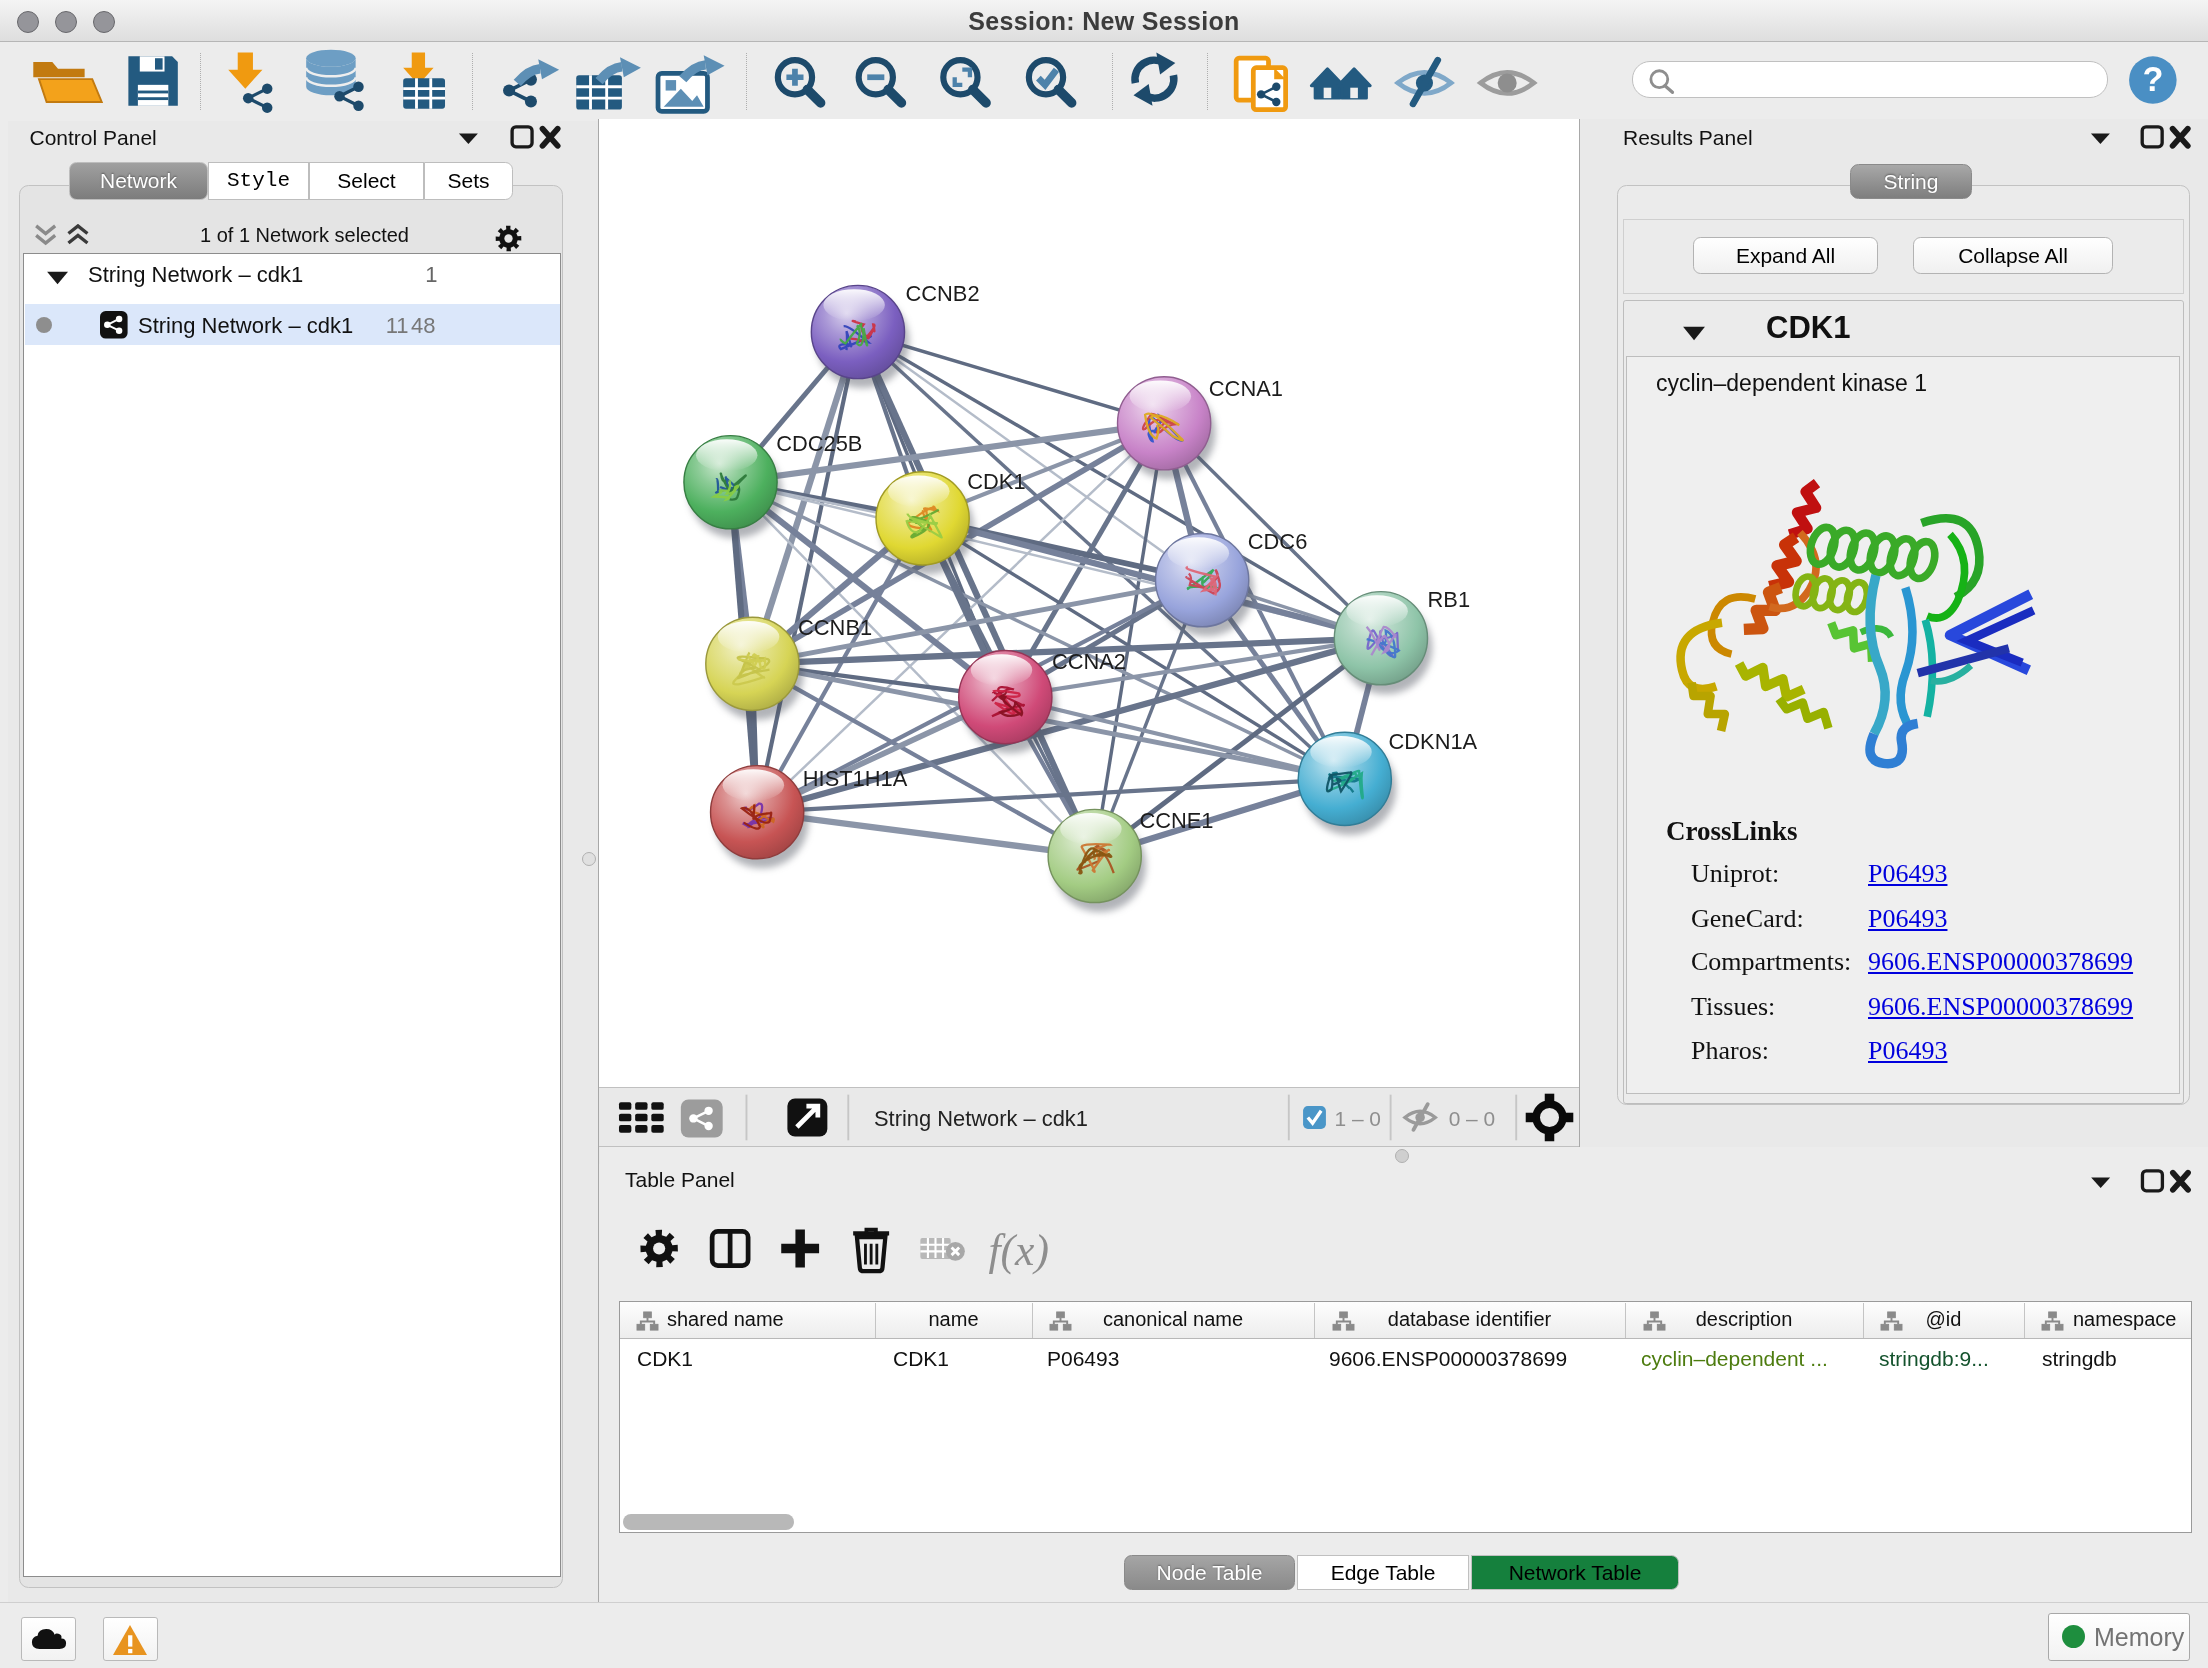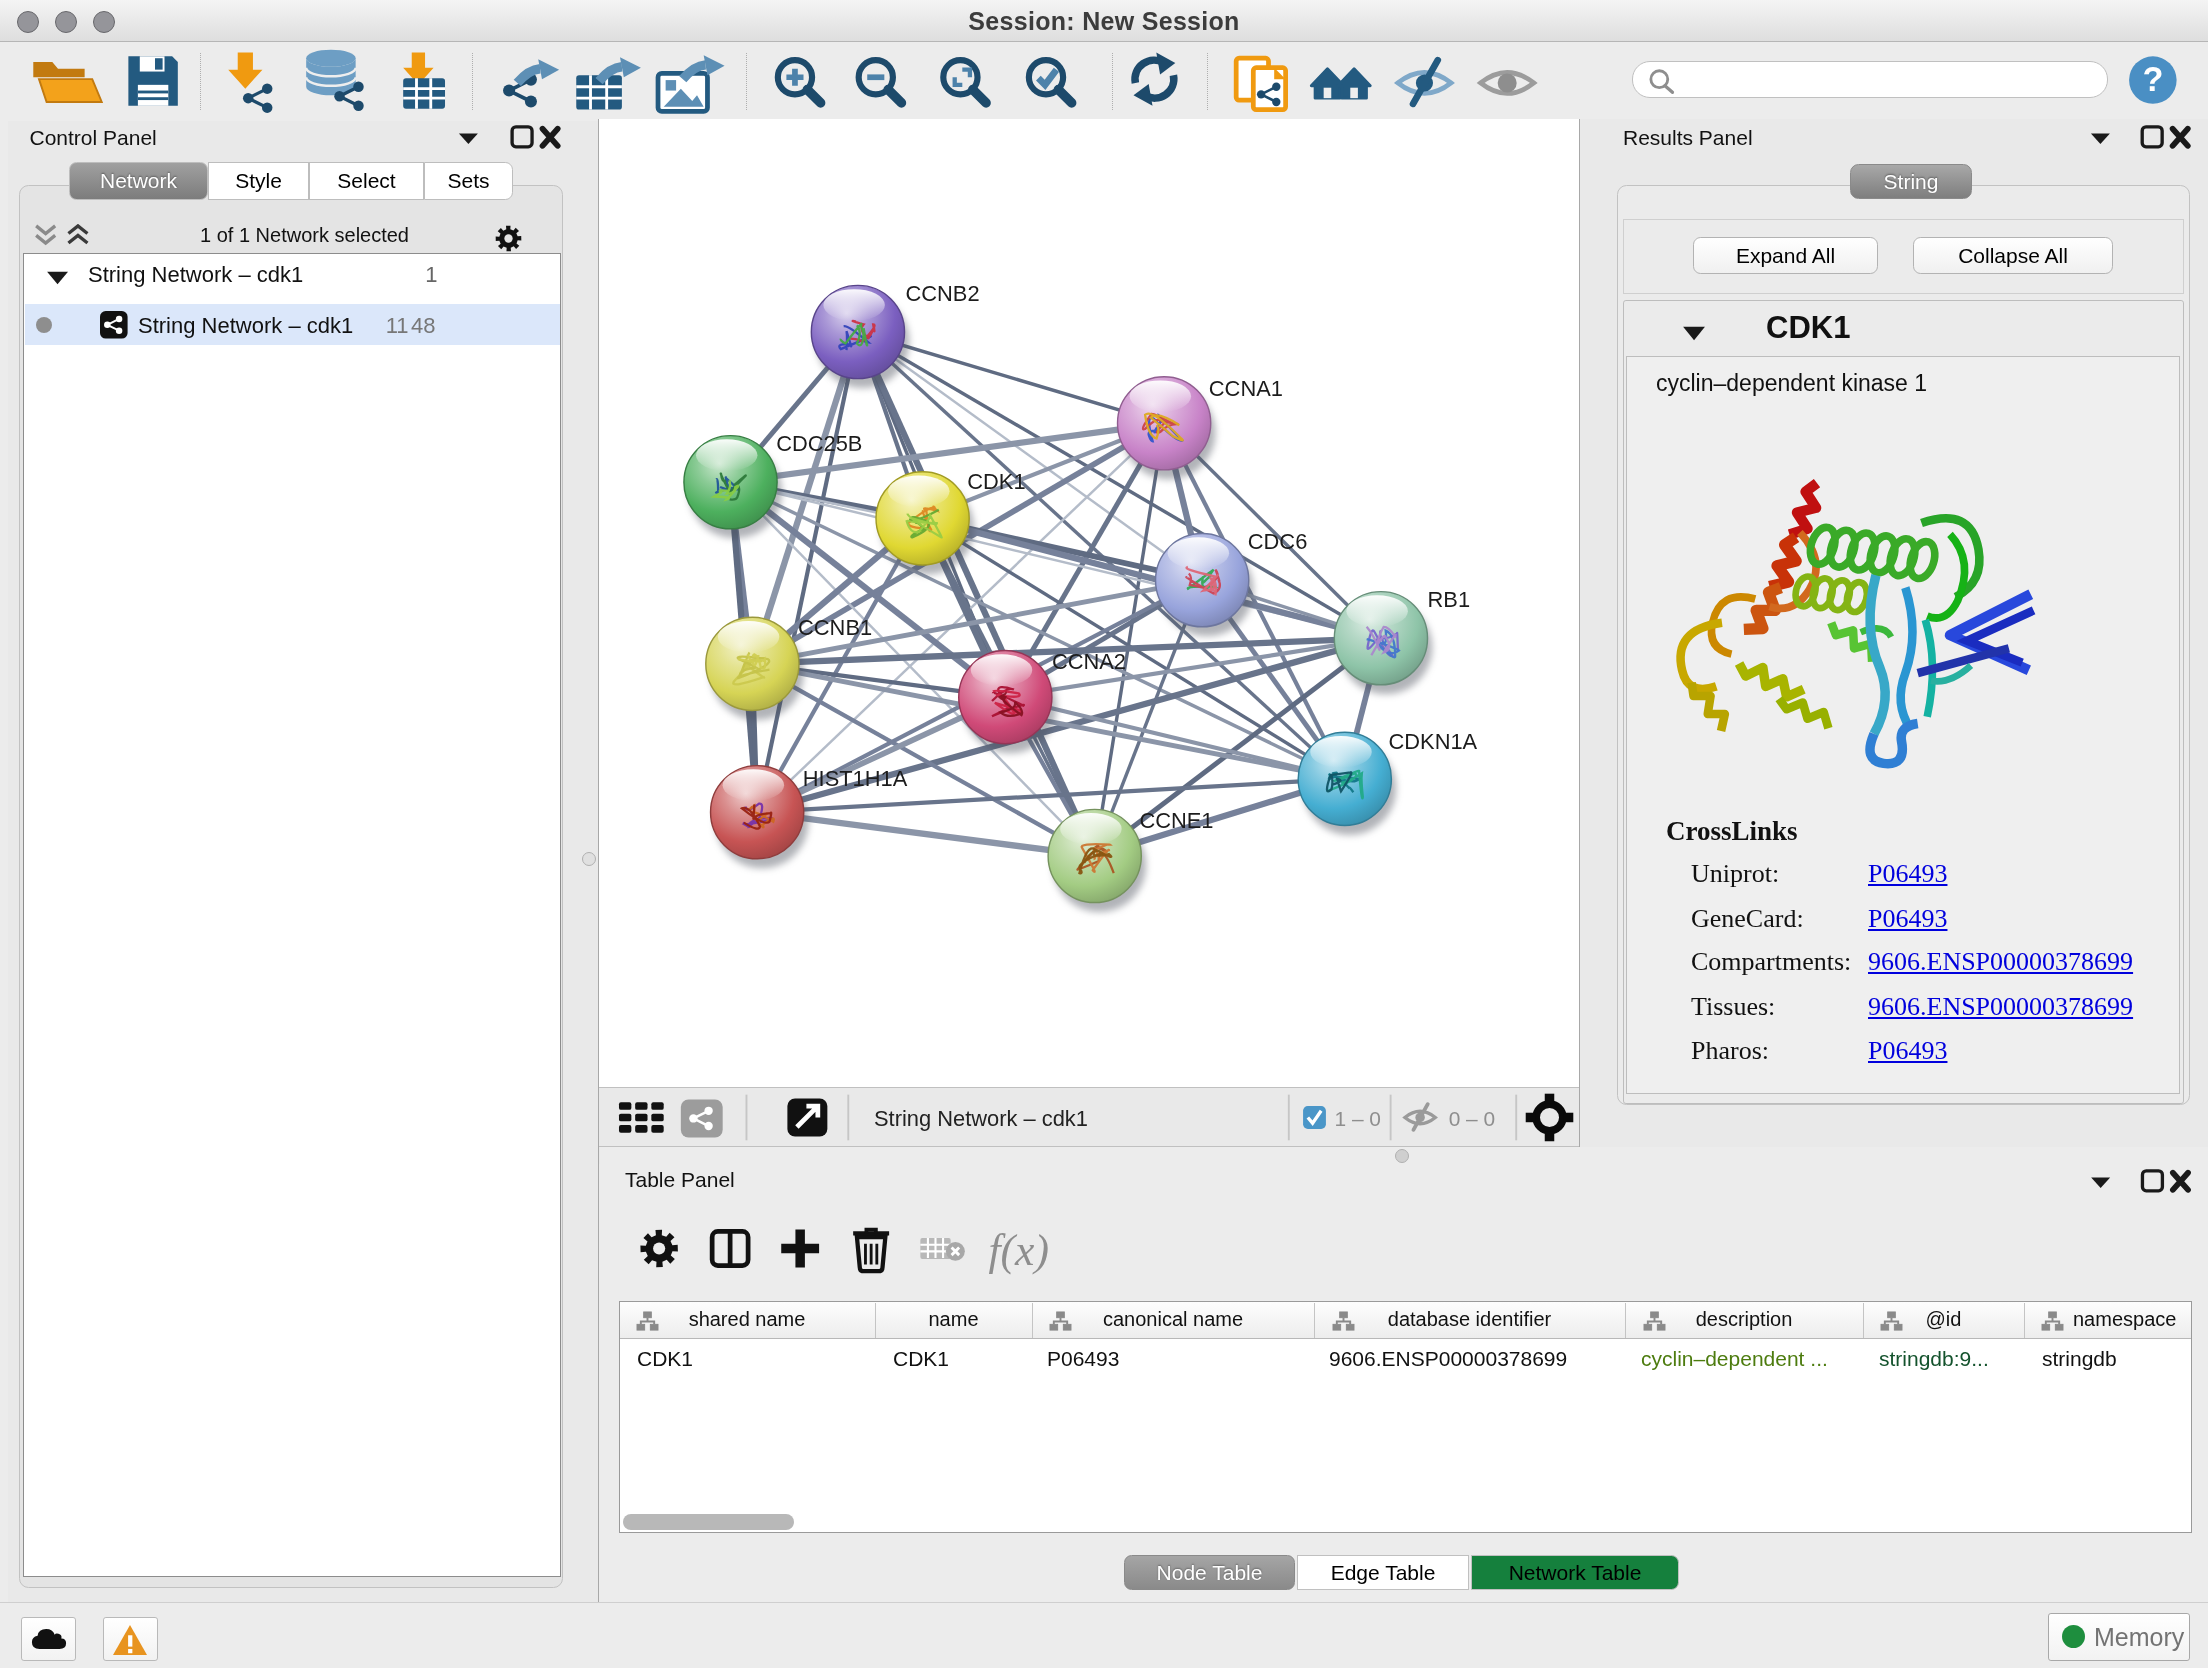--- a/index.html
+++ b/index.html
@@ -169,21 +169,21 @@
   </svg>
 <div class="abs ctrlpanel"></div>
 <div class="abs panel-title" style="left:29.5px;top:126px;">Control Panel</div>
 <svg class="abs" style="left:457px;top:124px" width="114" height="28.5" viewBox="0 0 120 30">
     <path d="M2 10 L22 10 L12 21 Z" fill="#1a1a1a"></path>
     <rect x="58" y="3" width="21" height="21" rx="4" fill="none" stroke="#1a1a1a" stroke-width="3.5"></rect>
     <path d="M90 5 L106 23 M106 5 L90 23" stroke="#1a1a1a" stroke-width="6" stroke-linecap="round"></path>
   </svg>
 <div class="abs cframe"></div>
 <div class="abs tabbtn tabsel" style="left:69px;width:139px;border-radius:7.6px;">Network</div>
-<div class="abs tabbtn" style="left:208px;width:101px;">Style</div>
+<div class="abs tabbtn" style="left:208px;width:101px;font-family:Liberation Mono, monospace;">Style</div>
 <div class="abs tabbtn" style="left:309px;width:115px;">Select</div>
 <div class="abs tabbtn" style="left:424px;width:89px;border-radius:0 7.6px 7.6px 0;">Sets</div>
 <svg class="abs" style="left:34px;top:224px" width="67" height="28.5" viewBox="0 0 70 30">
     <path d="M2 2 L12 10 L22 2 M2 12 L12 20 L22 12" fill="none" stroke="#8a8a8a" stroke-width="3.5"></path>
     <path d="M36 10 L46 2 L56 10 M36 20 L46 12 L56 20" fill="none" stroke="#3a3a3a" stroke-width="3.5"></path>
   </svg>
 <div class="abs" style="left:143px;top:224px;width:323px;text-align:center;font-size:20px;color:#111;">1 of 1 Network selected</div>
 <svg class="abs" style="left:495px;top:225px" width="27" height="27" viewBox="0 0 28 28">
     <path d="M27.2 11.4 L27.3 16.1 L23.5 15.9 L22.3 19.1 L25.2 21.5 L21.9 24.9 L19.4 22.1 L16.3 23.5 L16.6 27.2 L11.9 27.3 L12.1 23.5 L8.9 22.3 L6.5 25.2 L3.1 21.9 L5.9 19.4 L4.5 16.3 L0.8 16.6 L0.7 11.9 L4.5 12.1 L5.7 8.9 L2.8 6.5 L6.1 3.1 L8.6 5.9 L11.7 4.5 L11.4 0.8 L16.1 0.7 L15.9 4.5 L19.1 5.7 L21.5 2.8 L24.9 6.1 L22.1 8.6 L23.5 11.7 Z" fill="#111"></path>
     <circle cx="14" cy="14" r="4.32" fill="#e4e4e4"></circle>
@@ -606,21 +606,21 @@
 <g transform="translate(339,28)">
       <rect x="-21" y="-11" width="32" height="22" rx="2" fill="#b8b8b8"></rect>
       <path d="M-21 -4 L11 -4 M-21 3 L11 3 M-13 -11 L-13 10 M-5 -11 L-5 10 M3 -11 L3 10" stroke="#fff" stroke-width="2.2"></path>
       <circle cx="16" cy="3" r="10" fill="#a8a8a8"></circle>
       <path d="M12 -1 L20 7 M20 -1 L12 7" stroke="#fff" stroke-width="3"></path>
     </g>
 <text x="390" y="45" font-size="46px" font-style="italic" fill="#8e8e8e" font-family="Liberation Serif">f(x)</text>
 </svg>
 <div class="abs" style="left:619px;top:1301px;width:1573px;height:232px;background:#fff;border:1px solid #9a9a9a;"></div>
 <div class="abs" style="left:620px;top:1302px;width:1571px;height:37px;background:linear-gradient(#fdfdfd,#ededed);border-bottom:1px solid #b8b8b8;"></div>
-<div class="abs" style="left:619px;top:1308px;width:256px;text-align:center;font-size:20px;color:#111;">shared name</div>
+<div class="abs" style="left:619px;top:1308px;width:256px;text-align:left;font-size:20px;color:#111;padding-left:48px;">shared name</div>
 <svg class="abs" style="left:636px;top:1311px" width="23" height="21" viewBox="0 0 24 22">
     <g stroke="#8a8a8a" fill="#8a8a8a">
       <rect x="8" y="1" width="8" height="6"></rect>
       <rect x="1" y="14" width="8" height="6"></rect>
       <rect x="15" y="14" width="8" height="6"></rect>
       <path d="M12 7 L12 11 M5 14 L5 11 L19 11 L19 14" fill="none" stroke-width="2"></path>
     </g>
   </svg>
 <div class="abs" style="left:875px;top:1308px;width:157px;text-align:center;font-size:20px;color:#111;">name</div>
 <div class="abs" style="left:875px;top:1303px;width:1px;height:35px;background:#c4c4c4;"></div>

